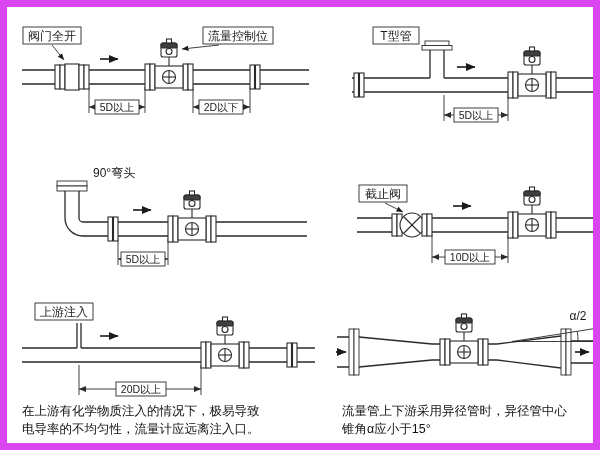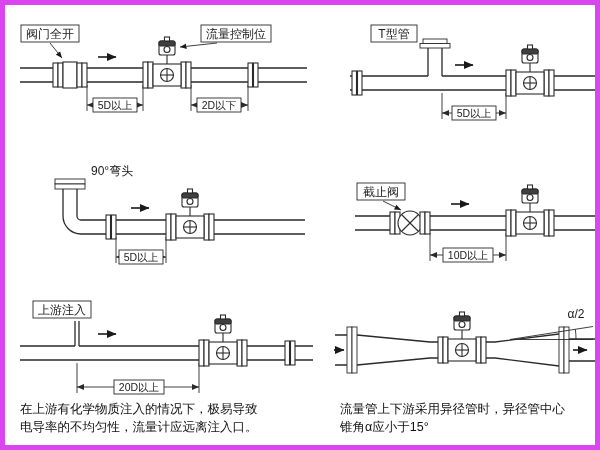--- a/index.html
+++ b/index.html
@@ -1,16 +1,16 @@
 <!DOCTYPE html>
 <html><head>
 <meta charset="utf-8">
 <style>
   html,body{margin:0;padding:0;background:#ffffff;}
-  .canvas{position:relative;width:600px;height:450px;background:#ffffff;border:5px solid #d946ef;box-sizing:border-box;font-family:"Liberation Sans",sans-serif;overflow:hidden;}
+  .canvas{position:relative;width:600px;height:450px;background:#ffffff;border:7px solid #d946ef;box-sizing:border-box;font-family:"Liberation Sans",sans-serif;overflow:hidden;}
   svg{display:block;}
   svg text{font-family:"Liberation Sans","DejaVu Sans",sans-serif;fill:#1a1a1a;}
   .lbl{font-size:12px;}
   .dimt{font-size:10.5px;}
   .cap{font-size:12.5px;fill:#111111;}
   .ln{stroke:#2a2a2a;fill:none;stroke-width:1.3;}
   .thin{stroke:#2a2a2a;fill:none;stroke-width:0.9;}
   .box{fill:#ffffff;stroke:#2a2a2a;stroke-width:0.9;}
   .flow{stroke:#1a1a1a;fill:none;stroke-width:1.6;}
 </style>

